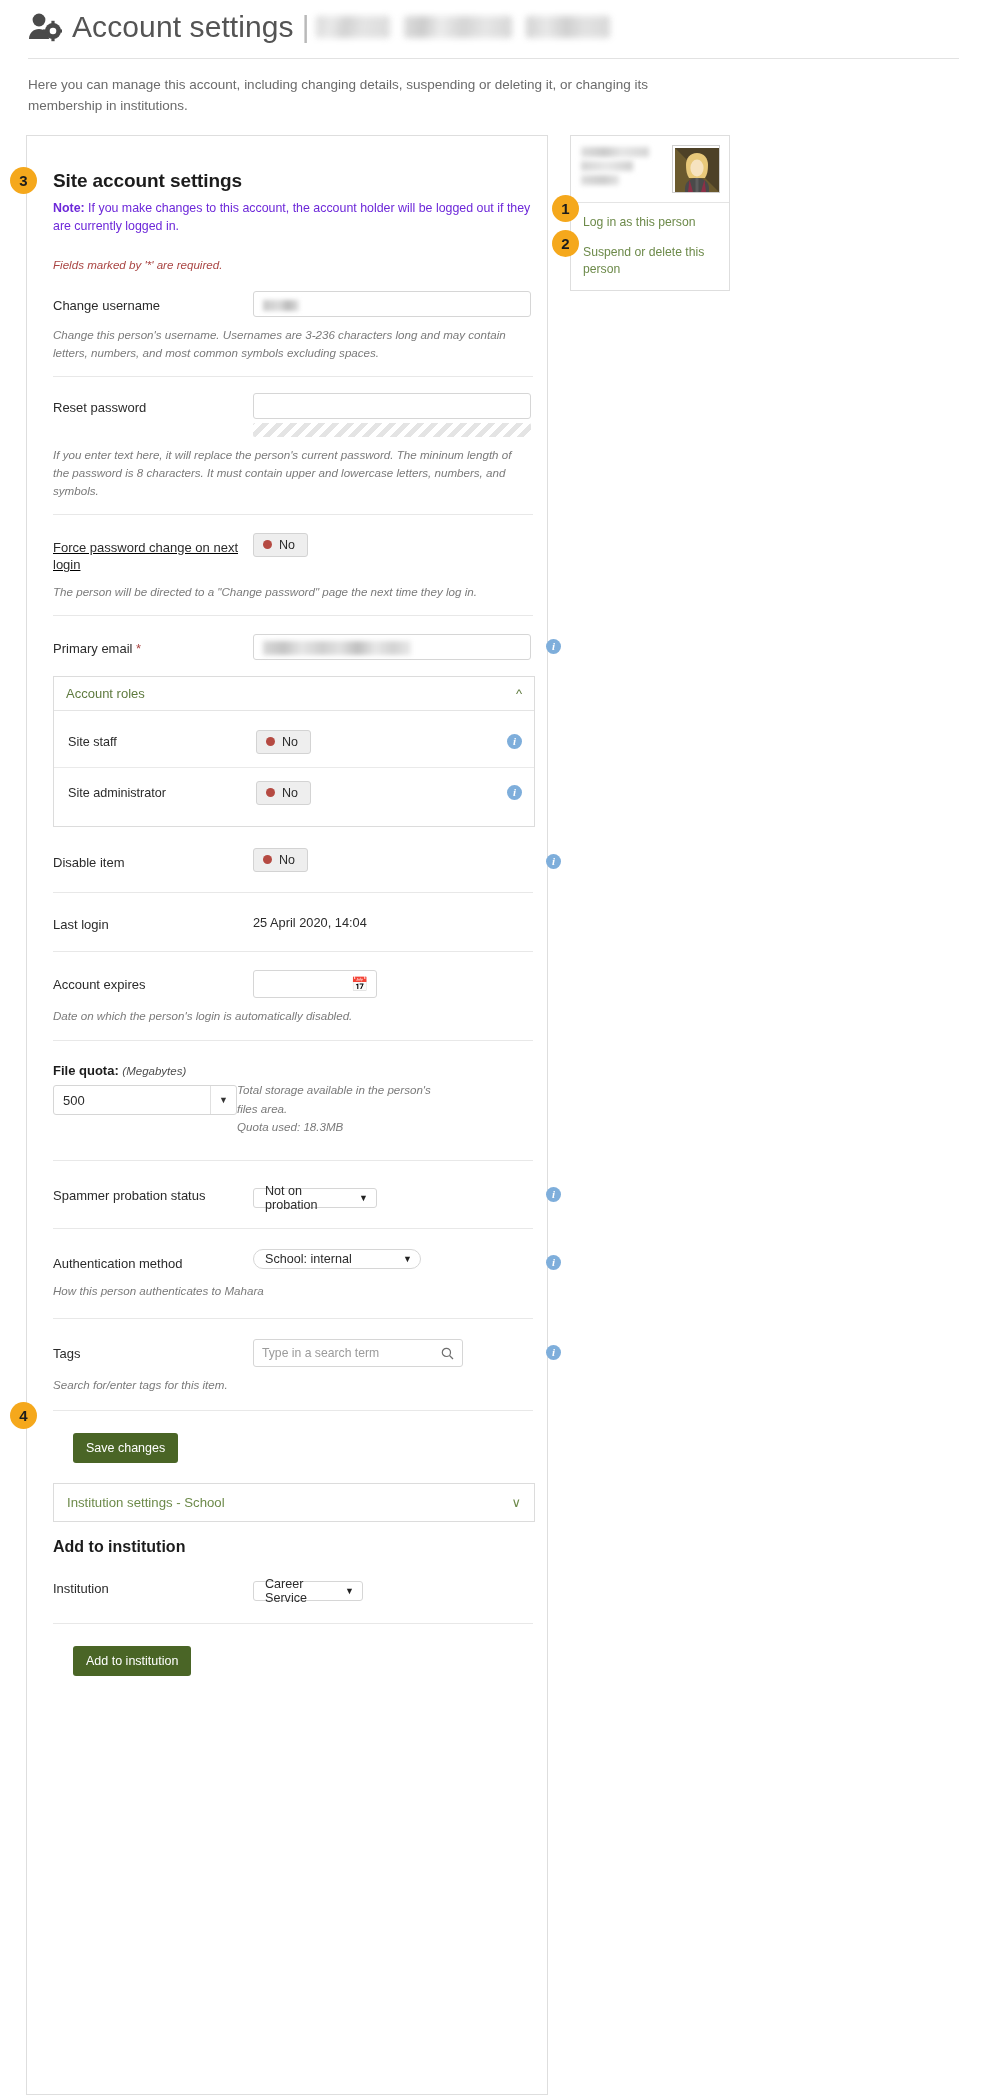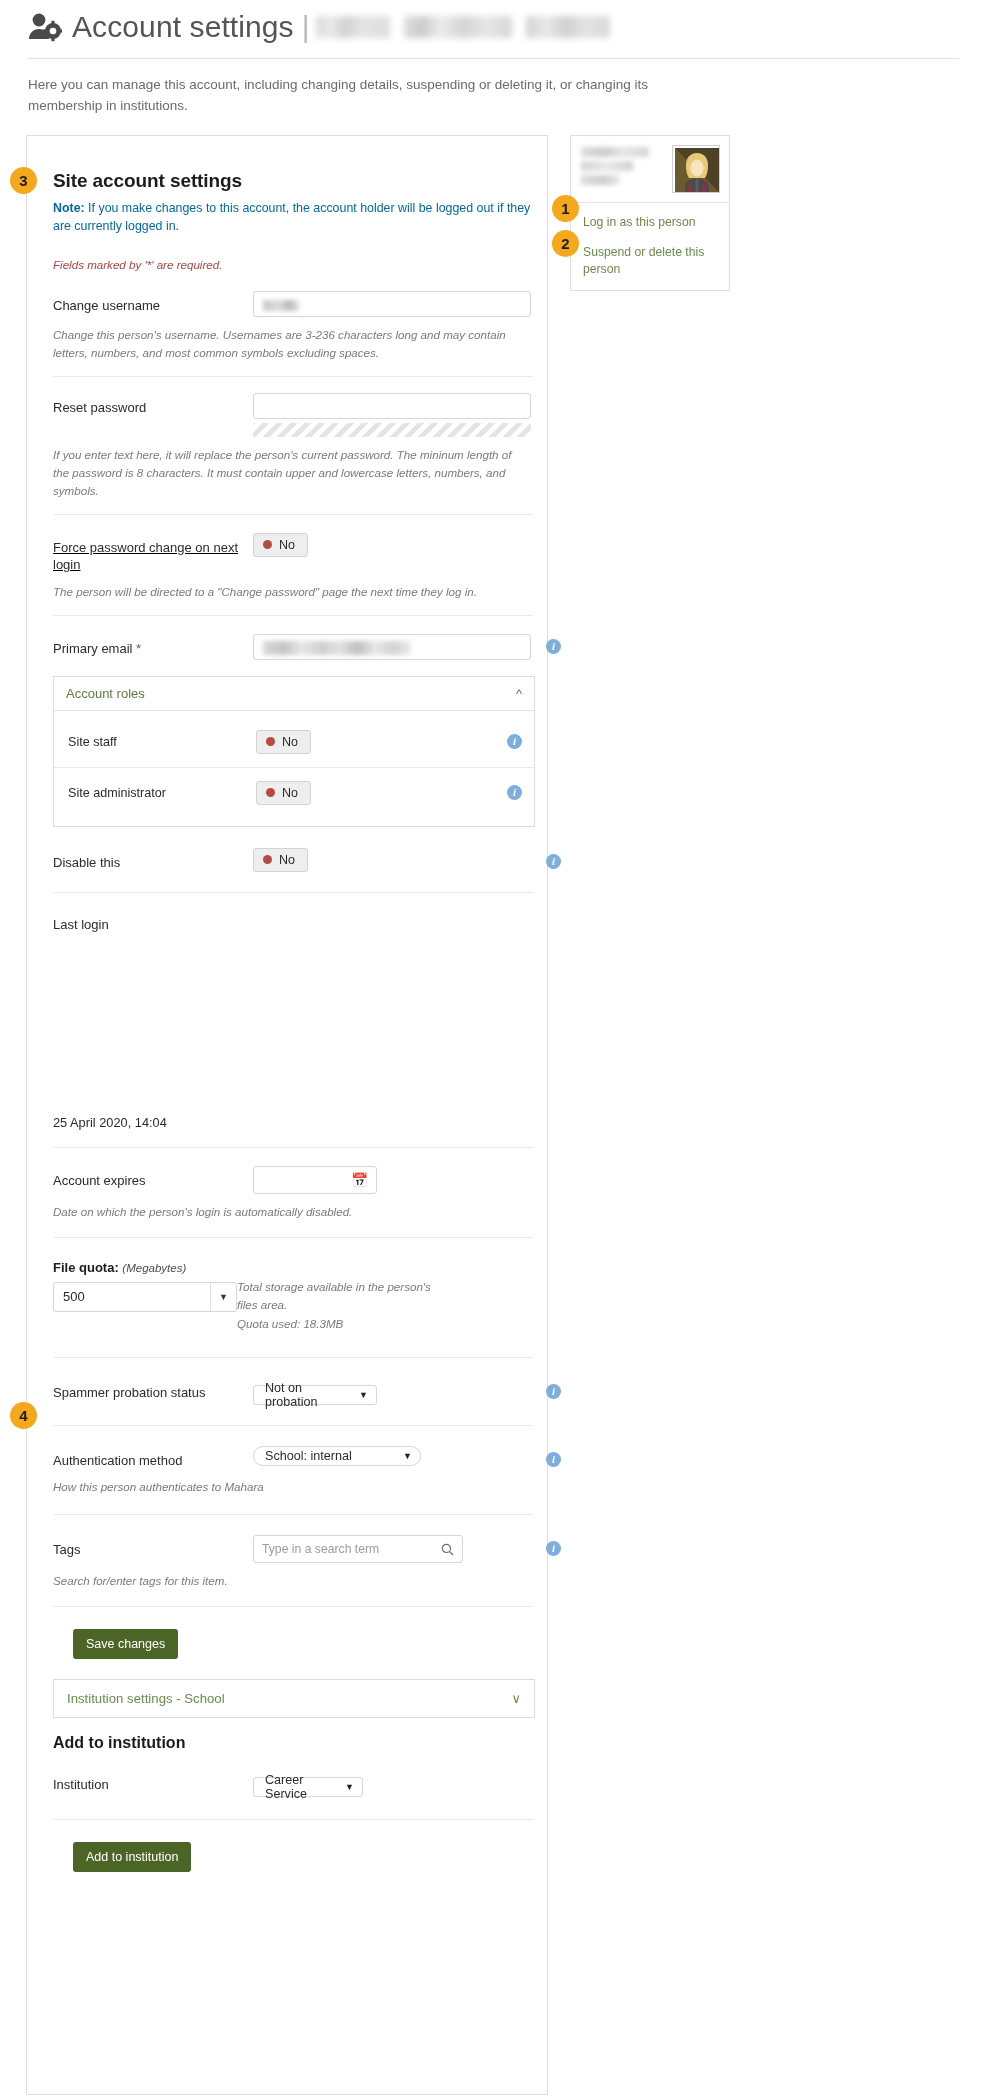--- a/index.html
+++ b/index.html
@@ -54,21 +54,21 @@
     width: 522px; min-height: 1960px;
     border: 1px solid #dedede; background: #fff;
     padding: 34px 0 16px 0;
   }
 
   h2.section-title {
     font-size: 19px; color: #1c1c1c; font-weight: bold;
     margin: 0 0 7px 0; padding-left: 26px; letter-spacing: -.1px;
   }
   .note {
-    color: #0369a1; font-size: 12.4px; line-height: 1.5;
+    color: #6d28d9; font-size: 12.4px; line-height: 1.5;
     padding-left: 26px; margin: 0 14px 22px 0;
   }
   .note b { font-weight: bold; }
   .req-note {
     color: #a94442; font-size: 11.6px; font-style: italic;
     padding-left: 26px; margin-bottom: 20px;
   }
 
   
   .frow {
@@ -375,32 +375,32 @@
             <span class="toggle">
               <span class="dot"></span>
               <span>No</span>
             </span>
             <span class="infoico">i</span>
           </div>
         </div>
       </div>
 
       <div class="frow" style="padding-top:21px;">
-        <div class="lbl">Disable this</div>
+        <div class="lbl">Disable item</div>
         <div class="ctl">
           <span class="toggle">
             <span class="dot"></span>
             <span>No</span>
           </span>
           <span class="infoico at-right" style="right:-14px;top:6px;">i</span>
         </div>
       </div>
       <div class="hr" style="margin-top:20px;"></div>
 
-      <div class="frow" style="padding-top:17px;flex-direction:column;">
+      <div class="frow" style="padding-top:17px;">
         <div class="lbl">Last login</div>
         <div class="ctl">
           <div class="valtext">25 April 2020, 14:04</div>
         </div>
       </div>
       <div class="hr" style="margin-top:17px;"></div>
 
       <div class="frow" style="padding-top:18px;">
         <div class="lbl">Account expires</div>
         <div class="ctl">

